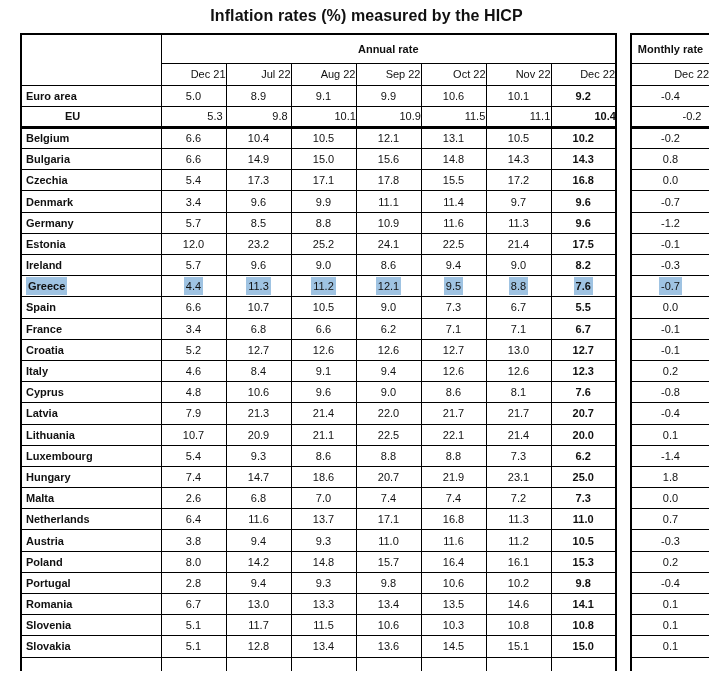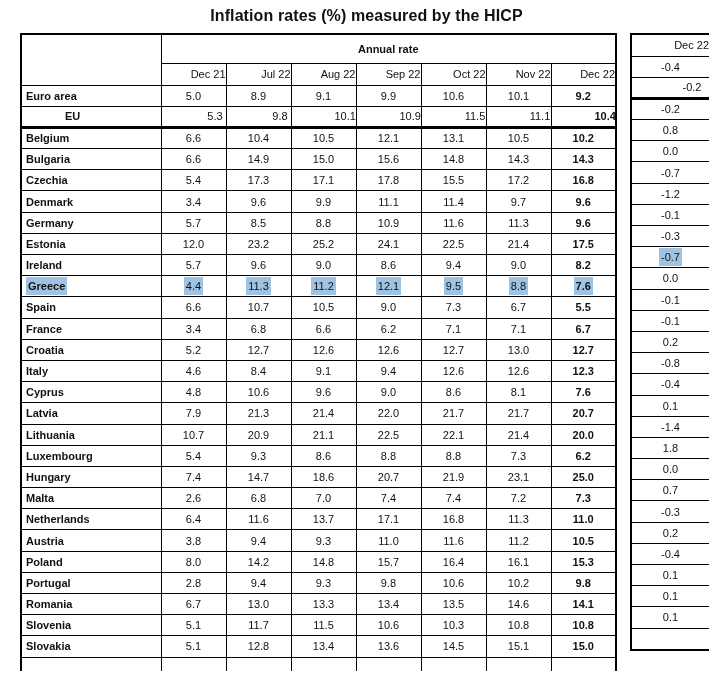--- a/index.html
+++ b/index.html
@@ -367,20 +367,23 @@
           </tbody>
       </table>
     </div>
 
     <div class="clip">
       <table class="tbl monthly">
         <colgroup>
             <col style="width:79px">
           </colgroup>
         <thead>
+          <tr class="h1">
+            <th class="span-head mh">Monthly rate</th>
+          </tr>
           <tr class="h2">
             <th class="month-th">Dec 22</th>
           </tr>
         </thead>
         <tbody id="monthly-body">
             <tr>
               <td class="val"><span class="ct">-0.4</span></td>
             </tr>
             <tr class="thick-after">
               <td class="val"><span class="ct">-0.2</span></td>

